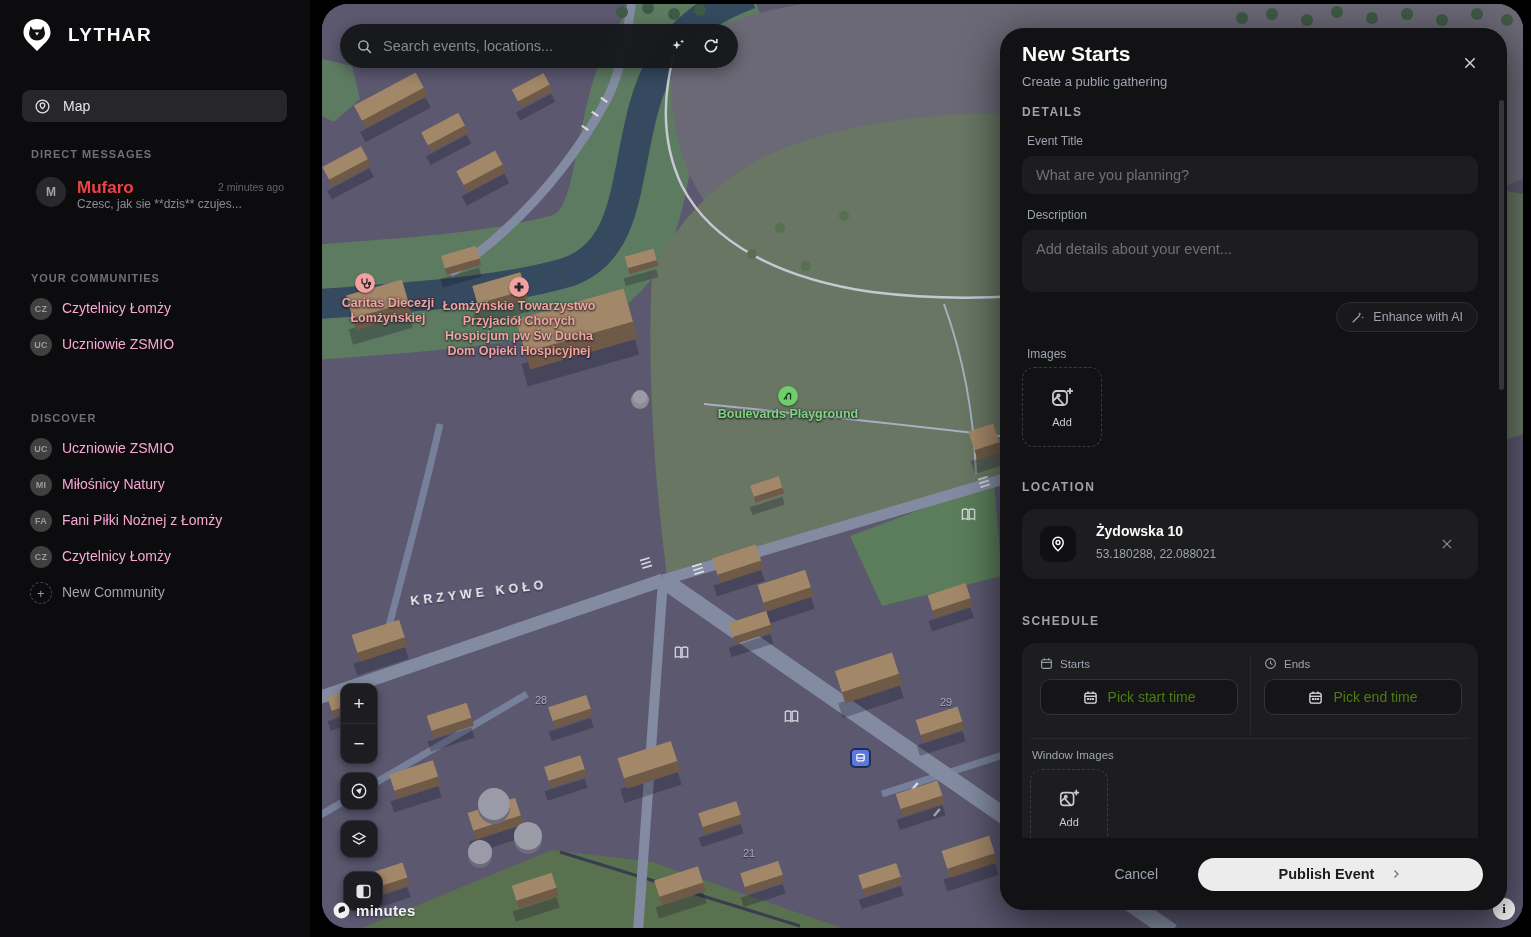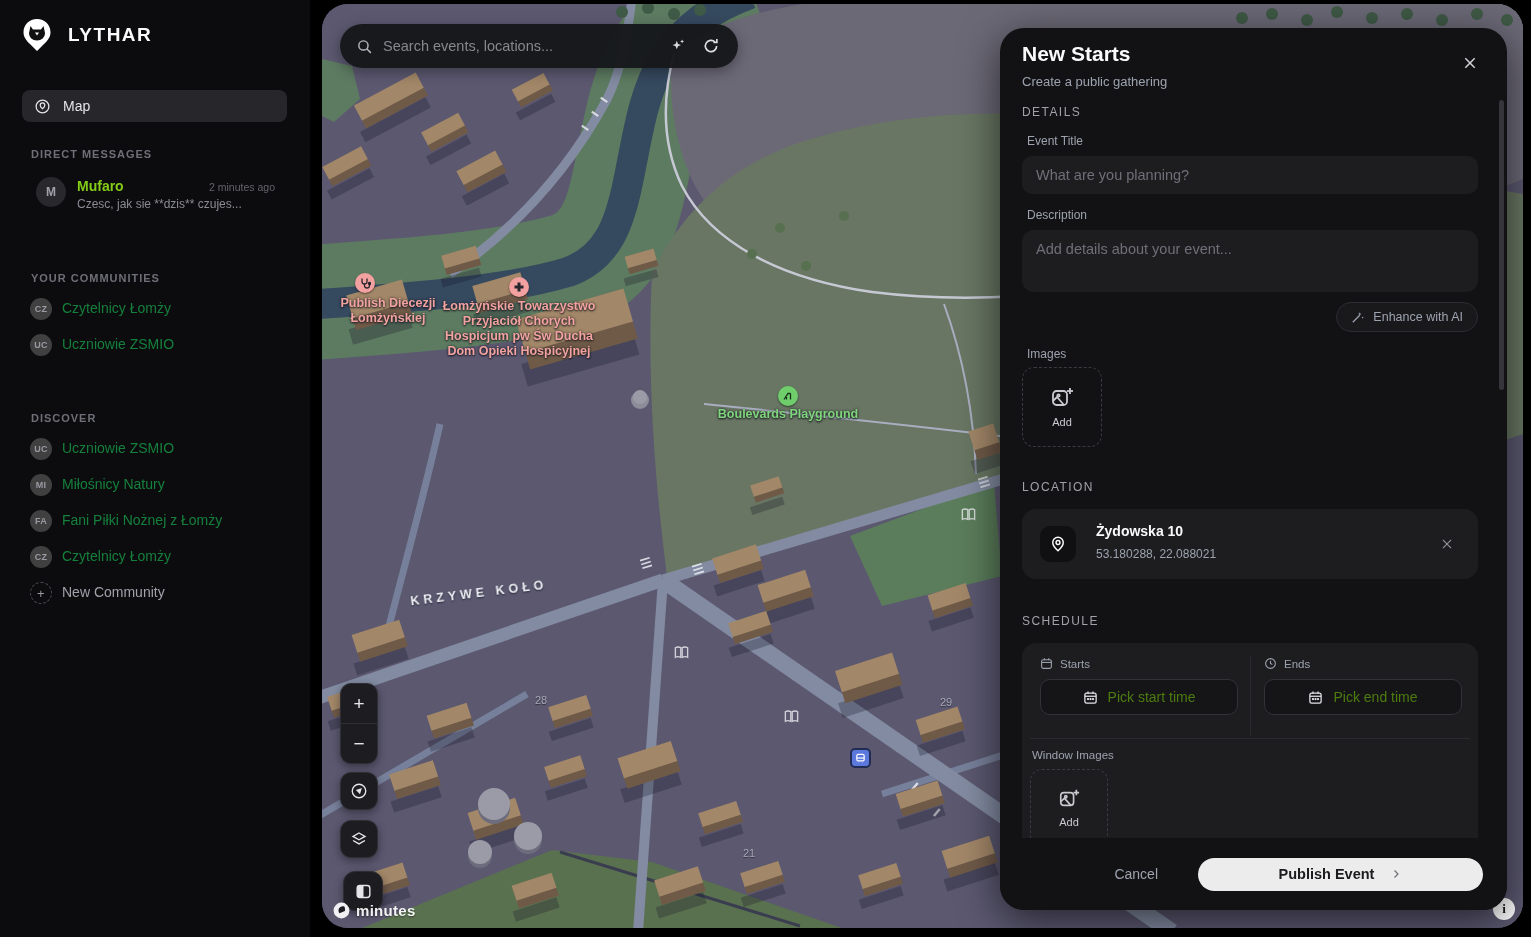--- a/index.html
+++ b/index.html
@@ -13,30 +13,30 @@
   .logo-pin { width:30px; height:34px; }
   .brand { font-size:19px; font-weight:700; letter-spacing:1.5px; color:#fafafa; }
   .nav-item { position:absolute; left:22px; top:90px; width:265px; height:32px; background:#26262b;
     border-radius:8px; display:flex; align-items:center; gap:12px; padding:0 12px; cursor:pointer; }
   .nav-item .lbl { font-size:14px; color:#e4e4e7; }
   .sec-label { position:absolute; left:31px; font-size:11px; font-weight:700; letter-spacing:.09em; color:#6f6f78; }
   .dm-row { position:absolute; left:22px; top:174px; width:266px; height:44px; cursor:pointer; }
   .avatar { position:absolute; left:14px; top:3px; width:30px; height:30px; border-radius:50%;
     background:#28282d; display:flex; align-items:center; justify-content:center;
     font-size:12px; color:#a1a1aa; font-weight:600; }
-  .dm-name { position:absolute; left:55px; top:4px; font-size:14px; font-weight:600; color:#84cc16; }
-  .dm-time { position:absolute; right:13px; top:7px; font-size:10.5px; color:#64646c; }
+  .dm-name { position:absolute; left:55px; top:4px; font-size:17px; font-weight:600; color:#ef4444; }
+  .dm-time { position:absolute; right:4px; top:7px; font-size:10.5px; color:#64646c; }
   .dm-preview { position:absolute; left:55px; top:23px; width:205px; font-size:12px; color:#8b8b94;
     white-space:nowrap; overflow:hidden; text-overflow:ellipsis; }
   .comm-row { position:absolute; left:22px; width:266px; height:30px; cursor:pointer; }
   .comm-av { position:absolute; left:8px; top:4px; width:22px; height:22px; border-radius:50%;
     background:#404040; display:flex; align-items:center; justify-content:center;
     font-size:9px; font-weight:700; color:#9a9aa3; letter-spacing:.03em; }
   .comm-av.dashed { background:transparent; border:1.5px dashed #47474f; color:#9a9aa3; font-size:13px; font-weight:400; }
-  .comm-name { position:absolute; left:40px; top:6px; font-size:14px; color:#15803d; }
+  .comm-name { position:absolute; left:40px; top:6px; font-size:14px; color:#f9a8d4; }
   .comm-name.muted { color:#a1a1aa; }
 
   
   .map { position:absolute; left:322px; top:4px; width:1201px; height:924px; border-radius:26px;
     overflow:hidden; background:#5b5870; }
   .map svg.canvas { position:absolute; left:0; top:0; }
   .maplabel { position:absolute; text-align:center; font-weight:700; pointer-events:none;
     text-shadow:0 1px 2px rgba(20,20,30,.9), 0 0 3px rgba(20,20,30,.7); }
   .lbl-pink { color:#f2a39f; font-size:12.5px; line-height:15px; }
   .lbl-green { color:#7fd67c; font-size:12.5px; }
@@ -77,21 +77,21 @@
     background:#fff; color:#1a1a1e; display:flex; align-items:center; justify-content:center;
     font-size:13px; font-weight:700; font-family:"Liberation Serif",serif; cursor:pointer; }
 
   
   .panel { position:absolute; left:1000px; top:28px; width:507px; height:882px; background:#121214;
     border-radius:24px; box-shadow:0 10px 40px rgba(0,0,0,.6); overflow:hidden; }
   .p-title { position:absolute; left:22px; top:14px; font-size:21px; font-weight:700; color:#fafafa; }
   .p-sub { position:absolute; left:22px; top:46px; font-size:13px; color:#9ca3af; }
   .p-close { position:absolute; right:26px; top:24px; width:22px; height:22px; display:flex;
     align-items:center; justify-content:center; cursor:pointer; color:#d4d4d8; }
-  .p-sec { position:absolute; left:22px; font-size:12px; font-weight:400; letter-spacing:.12em; color:#a1a1aa; }
+  .p-sec { position:absolute; left:22px; font-size:12px; font-weight:700; letter-spacing:.12em; color:#a1a1aa; }
   .f-label { position:absolute; left:27px; font-size:12px; color:#9ca3af; }
   .p-input { position:absolute; left:22px; width:456px; background:#1d1d20; border:none; outline:none;
     border-radius:10px; color:#e4e4e7; font-size:14.5px; font-family:"Liberation Sans",sans-serif;
     padding:0 14px; }
   .p-input::placeholder, .p-area::placeholder { color:#6f6f78; }
   .p-area { position:absolute; left:22px; width:456px; background:#1d1d20; border:none; outline:none;
     border-radius:12px; color:#e4e4e7; font-size:14.5px; font-family:"Liberation Sans",sans-serif;
     padding:11px 14px; resize:none; }
   .enhance { position:absolute; right:29px; top:274px; height:30px; padding:0 14px; display:flex;
     align-items:center; gap:8px; border:1px solid #2c2c31; background:#19191c; border-radius:15px;
@@ -462,21 +462,21 @@
     </svg>
 
     <div class="poi pink" style="left:33px; top:269px">
       <svg class="ic" width="12" height="12" viewBox="0 0 24 24" fill="none" stroke="#26262c" stroke-width="2.6">
         <path d="M6 3v6a5 5 0 0 0 10 0V3"></path>
           <path d="M11 14v3a5 5 0 0 0 10 0v-2"></path>
           <circle cx="21" cy="13" r="2.2" fill="#26262c"></circle>
       </svg>
     </div>
     <div class="maplabel lbl-pink" style="left:-14px; top:292px; width:160px">
-      <div>Publish Diecezji</div>
+      <div>Caritas Diecezji</div>
       <div>Łomżyńskiej</div>
     </div>
 
     <div class="poi pink" style="left:187px; top:273px">
       <svg class="ic" width="12" height="12" viewBox="0 0 24 24" fill="#26262c">
         <path d="M9 3h6v6h6v6h-6v6H9v-6H3V9h6z"></path>
       </svg>
     </div>
     <div class="maplabel lbl-pink" style="left:87px; top:295px; width:220px">
       <div>Łomżyńskie Towarzystwo</div>

